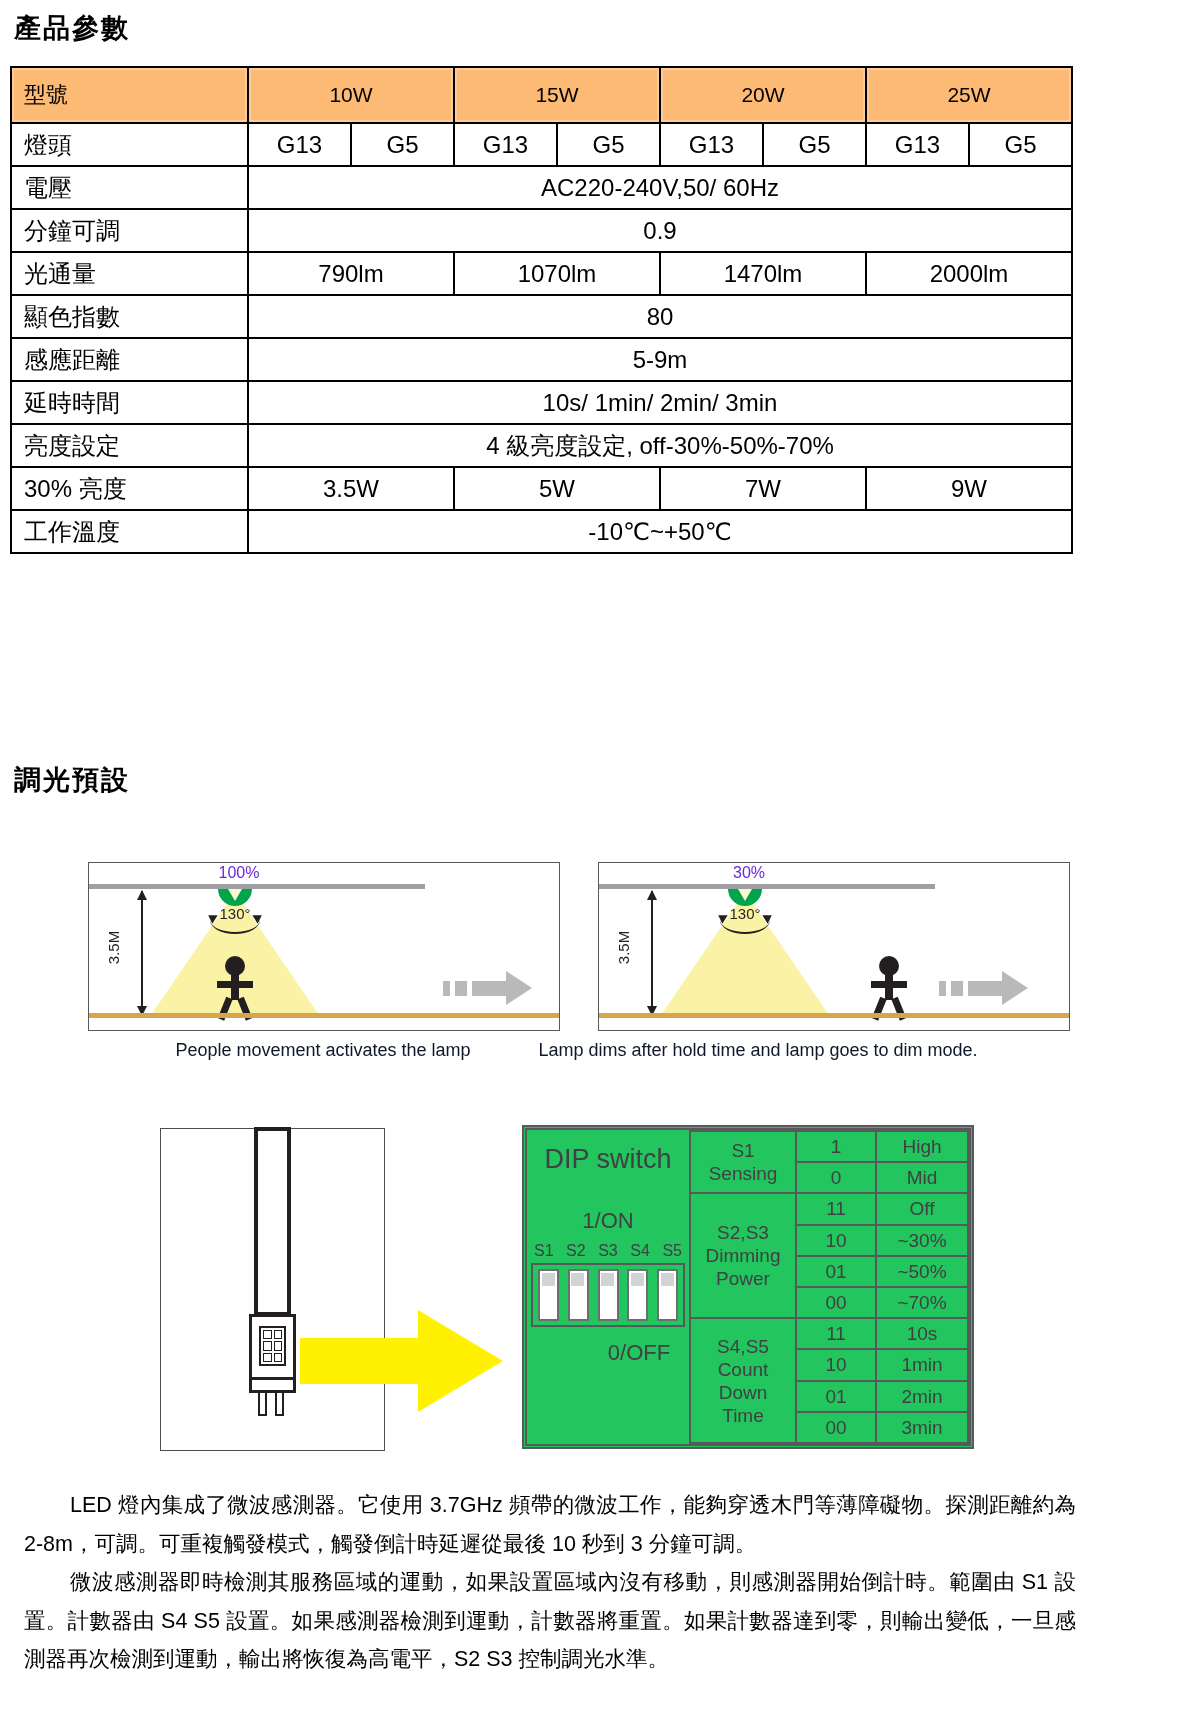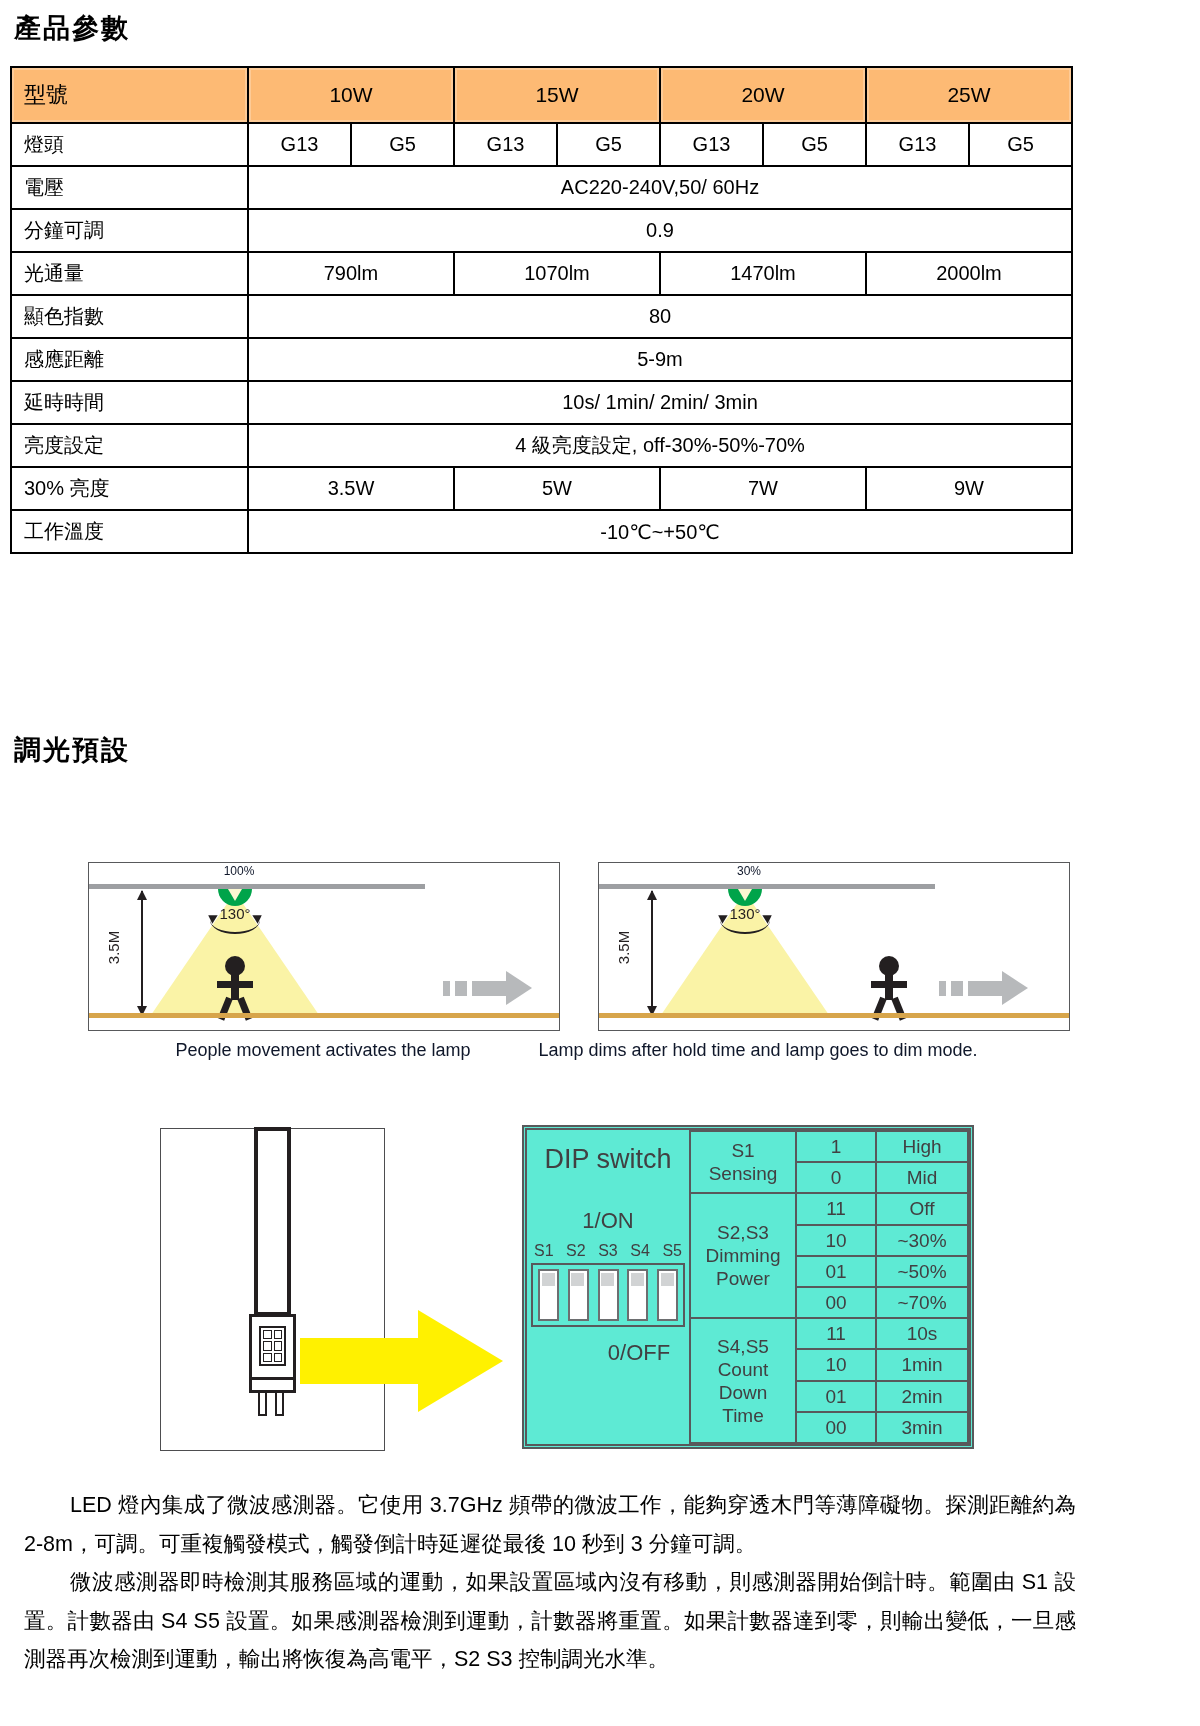--- a/index.html
+++ b/index.html
@@ -2,37 +2,37 @@
 <html><head>
 <meta charset="utf-8">
 <style>
   html,body{margin:0;padding:0;background:#fff;}
   #page{position:relative;width:1200px;height:1726px;background:#fff;overflow:hidden;
         font-family:"Liberation Sans","DejaVu Sans",sans-serif;color:#111;}
 
   
   .h-title{position:absolute;left:14px;font-size:27px;font-weight:bold;color:#000;letter-spacing:2px;}
   #title1{top:10px;}
-  #title2{top:732px;}
+  #title2{top:762px;}
 
   
   #spec-table{position:absolute;left:10px;top:66px;border-collapse:collapse;table-layout:fixed;width:1061px;}
   #spec-table td,#spec-table th{border:2px solid #000;padding:0 0 0 0;box-sizing:border-box;
-      font-size:20px;color:#000;font-weight:normal;overflow:hidden;white-space:nowrap;}
+      font-size:24px;color:#000;font-weight:normal;overflow:hidden;white-space:nowrap;}
   #spec-table .lab{ text-align:left;padding-left:12px;}
   #spec-table .val{ text-align:center;}
   #spec-table tr{height:43px;}
   #spec-table tr.hdr{height:56px;}
   #spec-table tr.hdr th{background:#fdba74;font-size:21px;box-shadow:inset 0 0 0 2px rgba(255,255,255,0.25);}
   #spec-table tr.hdr th.lab{font-size:22px;}
 
   
   .diag{position:absolute;top:862px;width:470px;height:167px;border:1.5px solid #58595B;background:#fff;}
   #diag1{left:88px;} #diag2{left:598px;}
-  .diag .lvl{position:absolute;top:1px;left:105px;width:90px;text-align:center;font-size:12px;color:#0f172a;}
+  .diag .lvl{position:absolute;top:1px;left:105px;width:90px;text-align:center;font-size:16px;color:#6d28d9;}
   .diag .bar{position:absolute;left:0;top:21px;width:336px;height:5px;background:#9D9FA2;}
   .diag .cone{position:absolute;left:62px;top:29px;width:168px;height:123px;background:#FAF3A6;
       clip-path:polygon(50% 0,0 100%,100% 100%);}
   .diag .sensor{position:absolute;left:129px;top:26px;width:34px;height:17px;background:#00A44A;
       border-radius:0 0 17px 17px;overflow:hidden;}
   .diag .sensor i{position:absolute;top:0;left:50%;transform:translateX(-50%);width:0;height:0;
       border-left:7px solid transparent;border-right:7px solid transparent;border-top:12px solid #FCF8D2;}
   .diag .angle{position:absolute;left:106px;top:42px;width:80px;text-align:center;font-size:15px;color:#231f20;}
   .diag .arc{position:absolute;left:121px;top:52px;width:50px;height:17px;border:2px solid #231f20;border-top:none;
       border-left:none;border-right:none;border-radius:0 0 25px 25px / 0 0 14px 14px;}
@@ -79,21 +79,21 @@
   #tube-box .pin.p1{left:97px;} #tube-box .pin.p2{left:114px;}
 
   
   #yellow-arrow{position:absolute;left:300px;top:1300px;width:205px;height:120px;}
   #yellow-arrow .shaft{position:absolute;left:0;top:38px;width:120px;height:46px;background:#FFF100;}
   #yellow-arrow .head{position:absolute;left:118px;top:10px;width:0;height:0;
       border-top:51px solid transparent;border-bottom:51px solid transparent;border-left:85px solid #FFF100;}
 
   
   #dip-panel{position:absolute;left:522px;top:1125px;width:452px;height:324px;border:5px double #58595B;
-      box-sizing:border-box;display:flex;background:#5eead4;color:#414042;}
+      box-sizing:border-box;display:flex;background:#22c55e;color:#414042;}
   #dip-left{flex:0 0 162px;position:relative;}
   #dip-title{position:absolute;left:0;top:14px;width:100%;text-align:center;font-size:27px;color:#414042;}
   #dip-on{position:absolute;left:0;top:78px;width:100%;text-align:center;font-size:22px;}
   #dip-sw-labels{position:absolute;left:4px;top:112px;width:154px;display:flex;justify-content:space-between;
       font-size:16px;padding:0 3px;box-sizing:border-box;}
   #dip-switches{position:absolute;left:4px;top:133px;width:154px;height:64px;border:2px solid #58595B;
       box-sizing:border-box;display:flex;justify-content:space-between;align-items:flex-start;padding:4px 5px;}
   #dip-switches .sw{width:21px;height:52px;border:2px solid #6D6E70;box-sizing:border-box;position:relative;background:#fff;}
   #dip-switches .sw b{position:absolute;left:1.5px;top:2px;width:13px;height:13px;background:#D1D3D4;display:block;}
   #dip-off{position:absolute;left:0;top:210px;width:100%;text-align:center;font-size:22px;padding-left:31px;}

